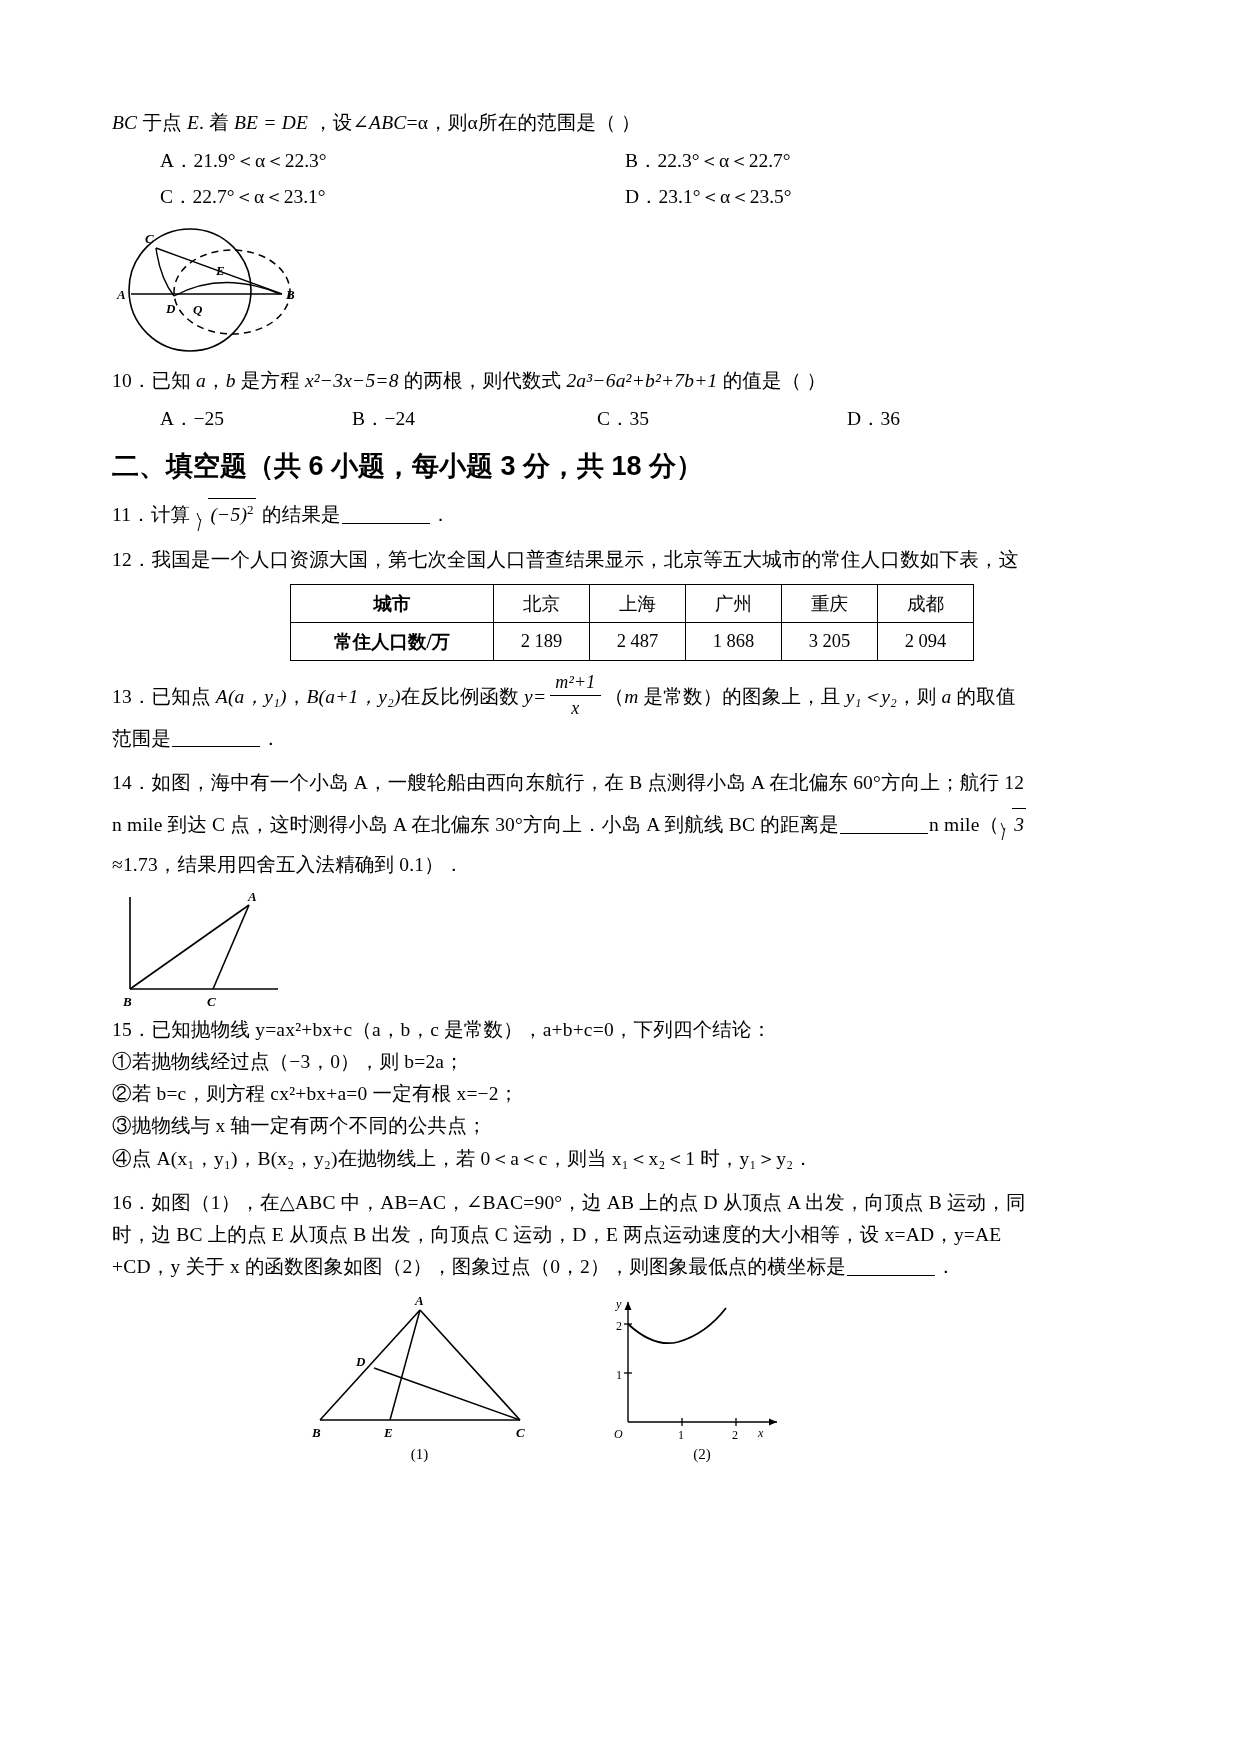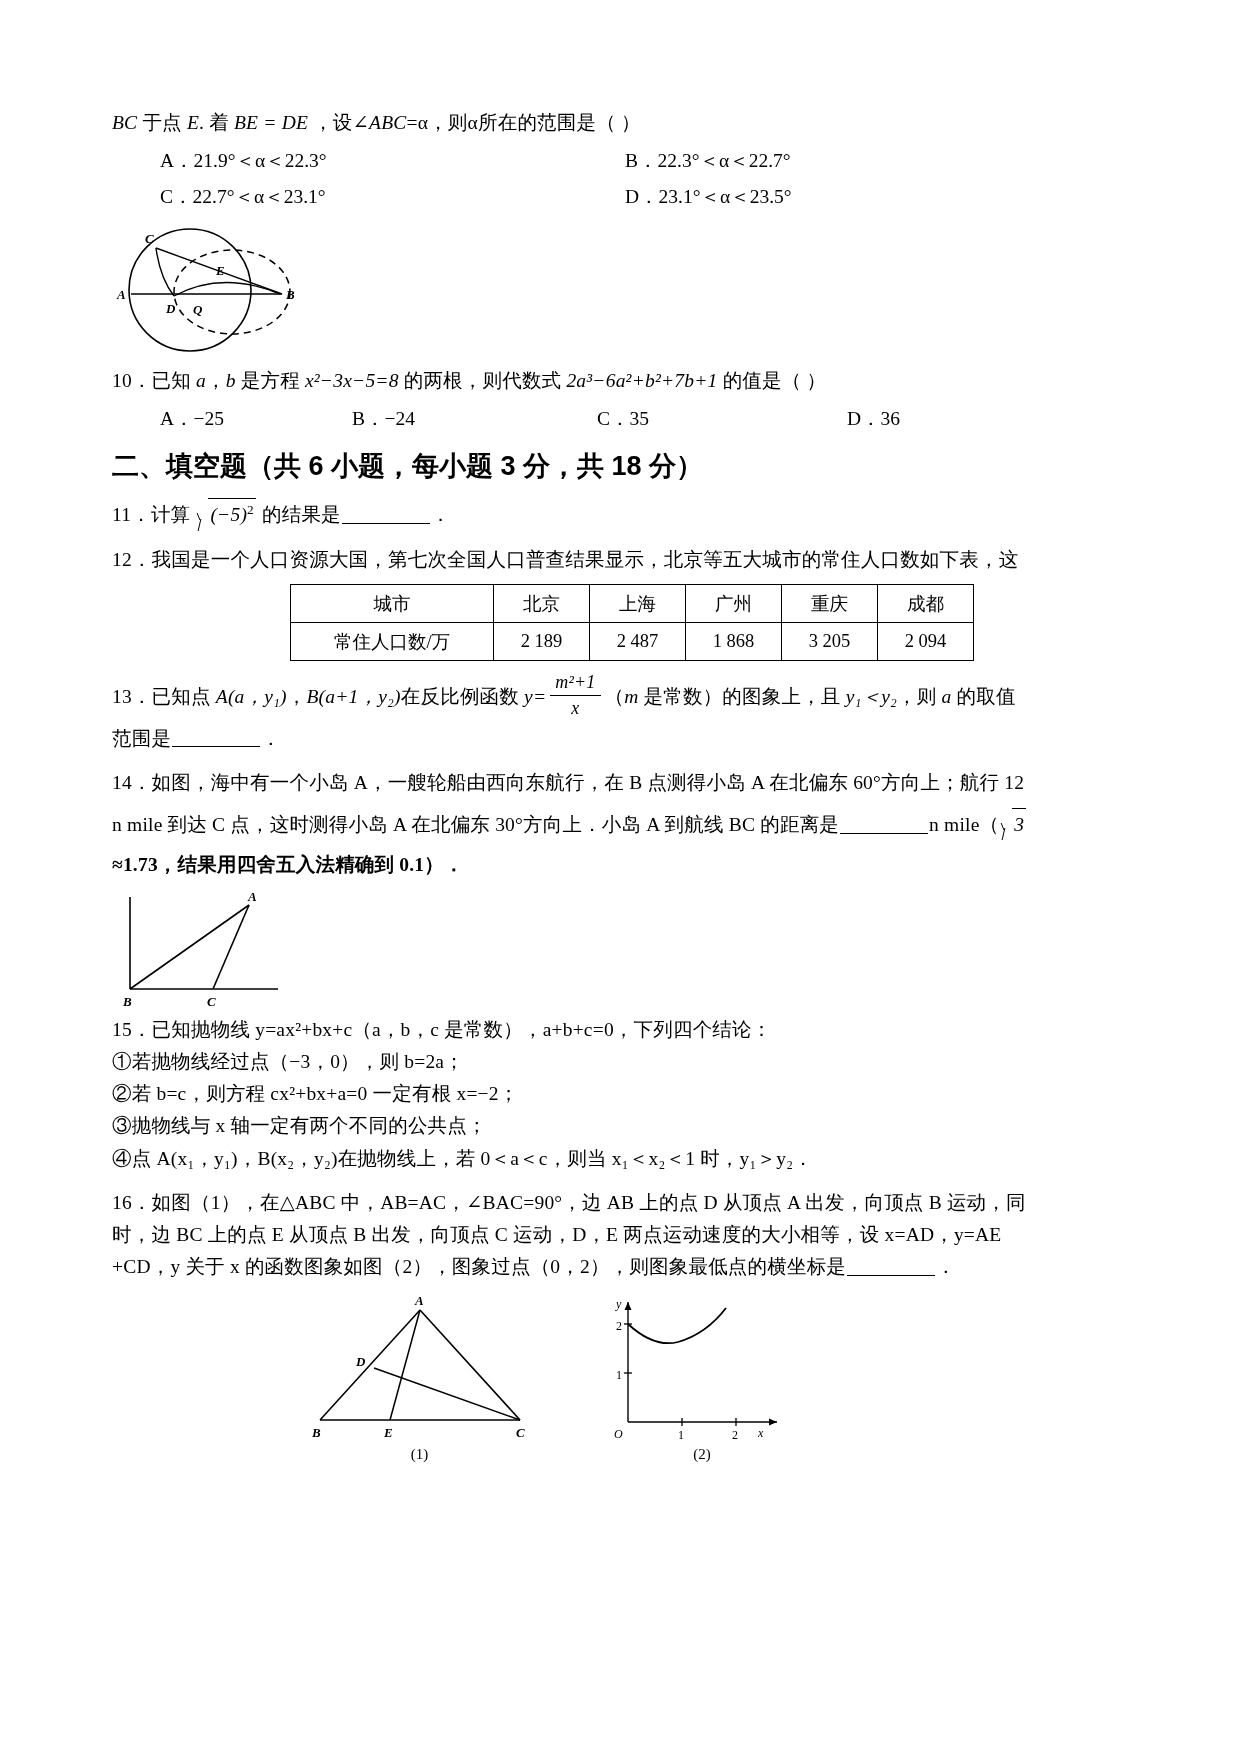--- a/index.html
+++ b/index.html
@@ -144,21 +144,21 @@
     margin: 9px 0 6px 178px;
     font-size: 18.5px;
   }
   table.data td {
     border: 1.1px solid #000;
     text-align: center;
     padding: 5px 8px;
     height: 27px;
     font-family: "Liberation Serif", "DejaVu Serif", serif;
   }
-  table.data td.lbl { width: 186px; }
+  table.data td.lbl { width: 186px; font-weight: bold; }
   table.data td.val { width: 79px; }
 
   
   .fig {
     position: relative;
   }
   .fig-circle { height: 148px; margin-top: 8px; }
   .fig-tri { height: 128px; margin-top: 6px; }
   .fig-row { display: flex; margin-top: 10px; }
   .caption {
@@ -264,21 +264,21 @@
     <div class="ln">
       <span>范围是</span><span class="blank"></span><span>．</span>
     </div>
 
     <div class="ln q">
       <span>14．</span><span>如图，海中有一个小岛 A，一艘轮船由西向东航行，在 B 点测得小岛 A 在北偏东 60°方向上；航行 12</span>
     </div>
     <div class="ln" style="margin-top:10px;">
       <span>n mile 到达 C 点，这时测得小岛 A 在北偏东 30°方向上．小岛 A 到航线 BC 的距离是</span><span class="blank"></span><span>n mile（</span><span class="sqrt"><span class="rad"><i>3</i></span></span>
     </div>
-    <div class="ln" style="margin-top:10px;font-weight:bold;">
+    <div class="ln" style="margin-top:10px;">
       <span>≈1.73，结果用四舍五入法精确到 0.1）．</span>
     </div>
 
     <div class="fig fig-tri">
       <svg width="280" height="128" viewBox="0 0 280 128">
         <line x1="18" y1="10" x2="18" y2="102" stroke="#000" stroke-width="1.6"></line>
         <line x1="18" y1="102" x2="166" y2="102" stroke="#000" stroke-width="1.6"></line>
         <line x1="18" y1="102" x2="137" y2="18" stroke="#000" stroke-width="1.6"></line>
         <line x1="101" y1="102" x2="137" y2="18" stroke="#000" stroke-width="1.6"></line>
         <text x="136" y="14" font-size="13" font-style="italic" font-weight="bold" font-family="Liberation Serif, serif">A</text>

